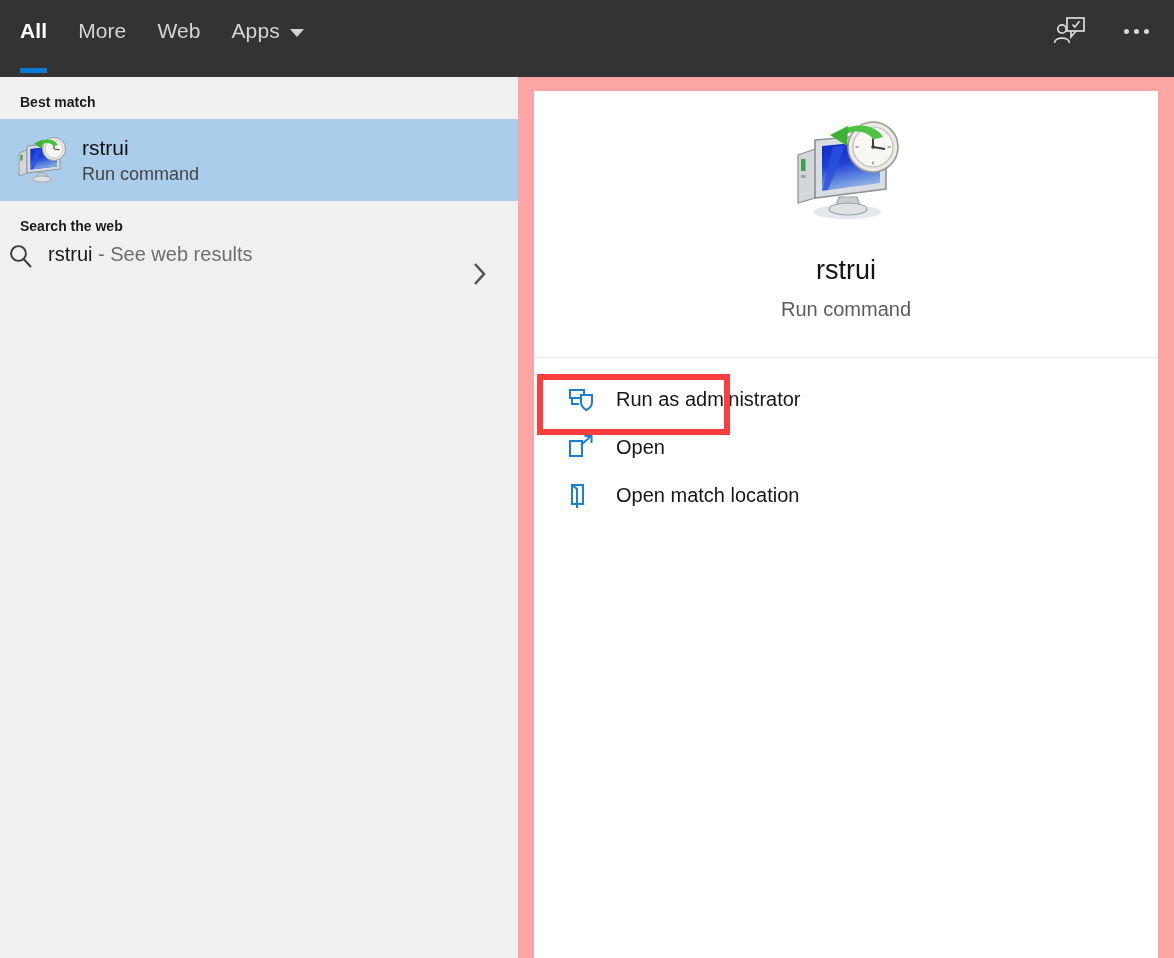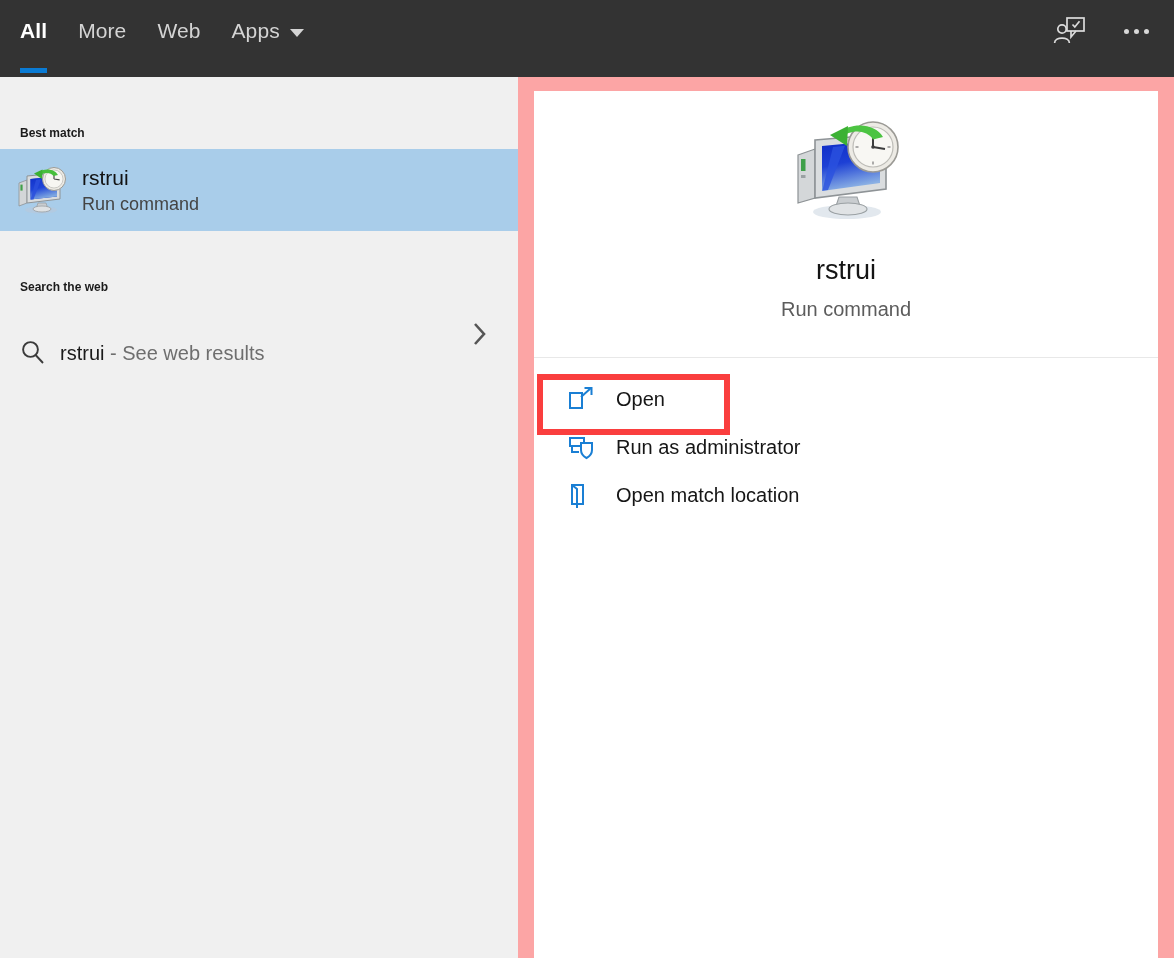--- a/index.html
+++ b/index.html
@@ -71,21 +71,21 @@
   }
 
   
   .left-pane {
     position: absolute; left: 0; top: 77px;
     width: 518px; height: 881px;
     background: #f0f0f0;
   }
   .group-head {
     padding: 17px 0 9px 20px;
-    font-size: 12px; font-weight: 700; color: #1b1b1b; margin-top: 32px;
+    font-size: 14px; font-weight: 700; color: #1b1b1b;
   }
   .group-head.second { }
 
   .result-row {
     position: relative;
     height: 82px;
     display: flex; align-items: center;
     padding-left: 14px;
     cursor: default;
   }
@@ -95,22 +95,22 @@
     position: relative; flex: 0 0 54px;
     margin-right: 14px;
   }
   .result-text { display: flex; flex-direction: column; justify-content: center; }
   .result-title { font-size: 21px; color: #121212; line-height: 1.1; }
   .result-sub { font-size: 18px; color: #444444; margin-top: 6px; line-height: 1.1; }
 
   .web-row {
     position: relative;
     height: 62px;
-    display: flex; align-items: flex-end;
-    padding-left: 20px;
+    display: flex; align-items: flex-start;
+    padding-left: 8px;
     cursor: default;
   }
   .web-icon { width: 34px; flex: 0 0 34px; display: flex; align-items: center; }
   .web-label { font-size: 20px; color: #1a1a1a; margin-left: 6px; }
   .web-label .muted { color: #6e6e6e; font-size: 20px; }
   .chev-right {
     position: absolute; right: 30px; top: 50%;
     transform: translateY(-50%);
     display: flex; align-items: center;
   }
@@ -320,38 +320,38 @@
       <div class="preview-title">rstrui</div>
       <div class="preview-sub">Run command</div>
     </div>
 
     <div class="pane-divider"></div>
 
     <div class="actions">
 
       <div class="action-row">
         <div class="action-icon">
+          <svg width="28" height="26" viewBox="0 0 28 26">
+            <path d="M2 4 L16 4 L16 12 L2 12 Z" fill="none" stroke="#1a7fd4" stroke-width="2"></path>
+            <path d="M4 12 L4 18 L11 18" fill="none" stroke="#1a7fd4" stroke-width="2"></path>
+            <path d="M13 9 L24 9 L24 16 C24 21 18.5 24 18.5 24 C18.5 24 13 21 13 16 Z" fill="#ffffff" stroke="#1a7fd4" stroke-width="2"></path>
+          </svg>
+        </div>
+        <div class="action-label">Run as administrator</div>
+      </div>
+
+      <div class="action-row">
+        <div class="action-icon">
           <svg width="26" height="24" viewBox="0 0 26 24">
             <path d="M2 6 L14 6 L14 21 L2 21 Z" fill="none" stroke="#1a7fd4" stroke-width="2"></path>
             <path d="M13 10 L23 1" stroke="#1a7fd4" stroke-width="2"></path>
             <path d="M16.5 1 L23.5 1 L23.5 8" fill="none" stroke="#1a7fd4" stroke-width="2"></path>
           </svg>
         </div>
         <div class="action-label">Open</div>
-      </div>
-
-      <div class="action-row">
-        <div class="action-icon">
-          <svg width="28" height="26" viewBox="0 0 28 26">
-            <path d="M2 4 L16 4 L16 12 L2 12 Z" fill="none" stroke="#1a7fd4" stroke-width="2"></path>
-            <path d="M4 12 L4 18 L11 18" fill="none" stroke="#1a7fd4" stroke-width="2"></path>
-            <path d="M13 9 L24 9 L24 16 C24 21 18.5 24 18.5 24 C18.5 24 13 21 13 16 Z" fill="#ffffff" stroke="#1a7fd4" stroke-width="2"></path>
-          </svg>
-        </div>
-        <div class="action-label">Run as administrator</div>
       </div>
 
       <div class="action-row">
         <div class="action-icon">
           <svg width="24" height="26" viewBox="0 0 24 26">
             <path d="M4 3 L15 3 L15 22 L4 22 Z" fill="none" stroke="#1a7fd4" stroke-width="2"></path>
             <path d="M4 3 L9 7 L9 26" fill="none" stroke="#1a7fd4" stroke-width="2"></path>
           </svg>
         </div>
         <div class="action-label">Open match location</div>

